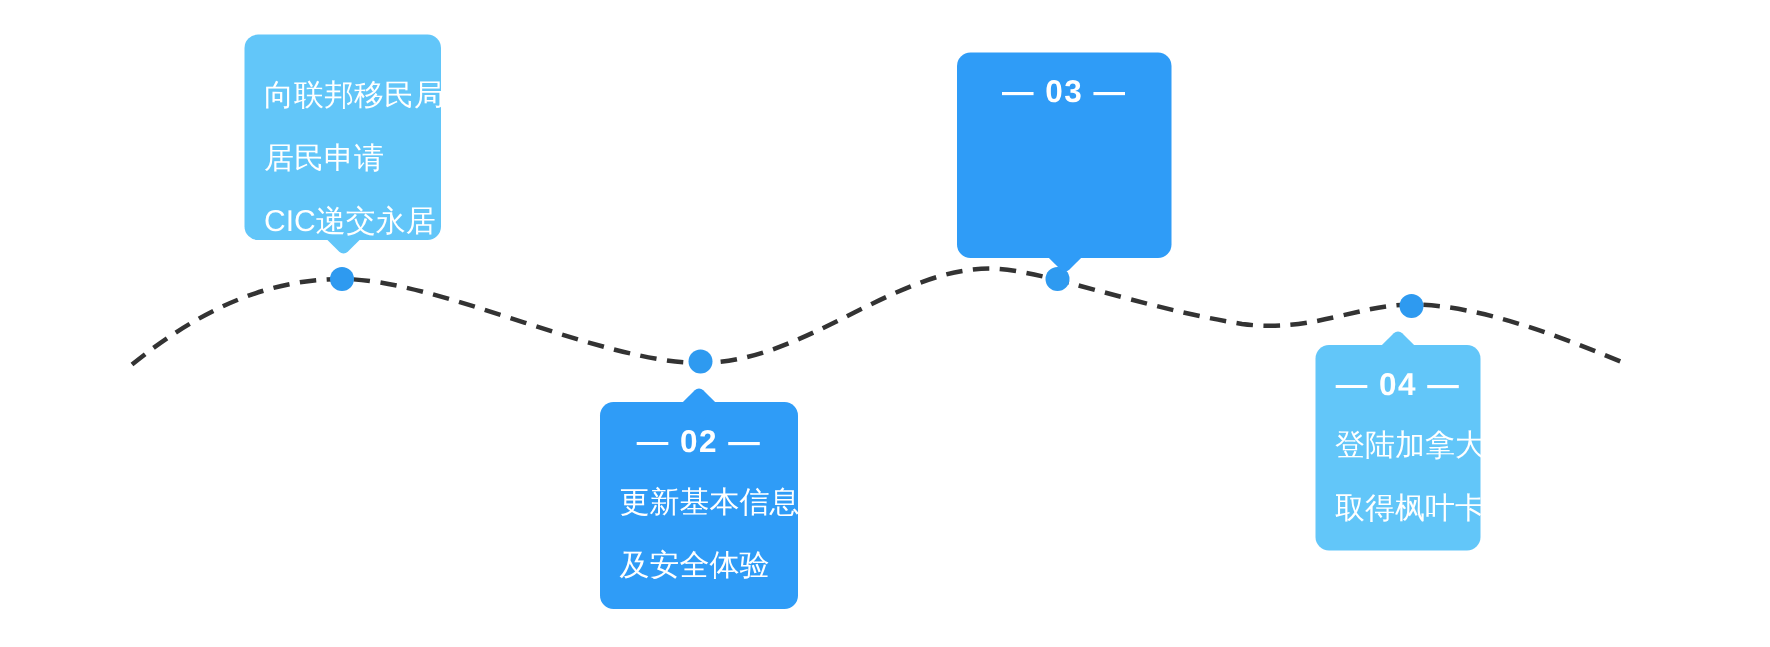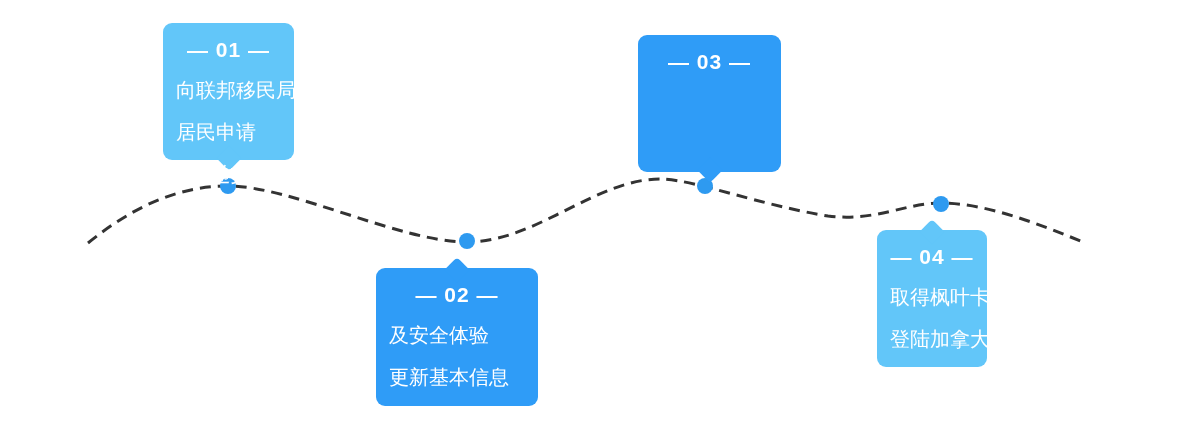--- a/index.html
+++ b/index.html
@@ -32,21 +32,21 @@
     position: absolute;
     border-radius: 9px;
     color: var(--text, #ffffff);
     padding: 14px 13px 0 13px;
     z-index: 2;
   }
   .card--light { background: var(--light-card, #62c6f9); }
   .card--dark  { background: var(--dark-card, #2f9cf7); }
 
   .card-1 { left: 163px; top: 23px;  width: 131px; height: 137px; }
-  .card-2 { left: 376px; top: 268px; width: 162px; height: 138px; }
+  .card-2 { left: 400px; top: 268px; width: 132px; height: 138px; }
   .card-3 { left: 638px; top: 35px;  width: 143px; height: 137px; }
   .card-4 { left: 877px; top: 230px; width: 110px; height: 137px; }
 
   .tail {
     position: absolute;
     width: 18px; height: 18px;
     background: inherit;
     transform: rotate(45deg);
     left: calc(50% - 9px);
     z-index: 1;
@@ -89,44 +89,43 @@
              C 875 222, 905 203, 941 203
              C 985 203, 1040 224, 1085 243"></path>
     <circle class="timeline-dot" cx="228" cy="186" r="8"></circle>
     <circle class="timeline-dot" cx="467" cy="241" r="8"></circle>
     <circle class="timeline-dot" cx="705" cy="186" r="8"></circle>
     <circle class="timeline-dot" cx="941" cy="204" r="8"></circle>
   </svg>
 
   <div class="card card--light card-1">
     <div class="tail tail--down"></div>
-    <div class="card-number">— 01 —</div>
     <div class="card-body">
       <div class="card-line">向联邦移民局</div>
       <div class="card-line">居民申请</div>
       <div class="card-line">CIC递交永居</div>
     </div>
   </div>
 
   <div class="card card--dark card-2">
     <div class="tail tail--up"></div>
     <div class="card-number">— 02 —</div>
     <div class="card-body">
+      <div class="card-line">更新基本信息</div>
       <div class="card-line">及安全体验</div>
-      <div class="card-line">更新基本信息</div>
     </div>
   </div>
 
   <div class="card card--dark card-3">
     <div class="tail tail--down"></div>
     <div class="card-number">— 03 —</div>
   </div>
 
   <div class="card card--light card-4">
     <div class="tail tail--up"></div>
     <div class="card-number">— 04 —</div>
     <div class="card-body">
+      <div class="card-line">登陆加拿大萨省</div>
       <div class="card-line">取得枫叶卡</div>
-      <div class="card-line">登陆加拿大萨省</div>
     </div>
   </div>
 
 </div>
 
 </body></html>

